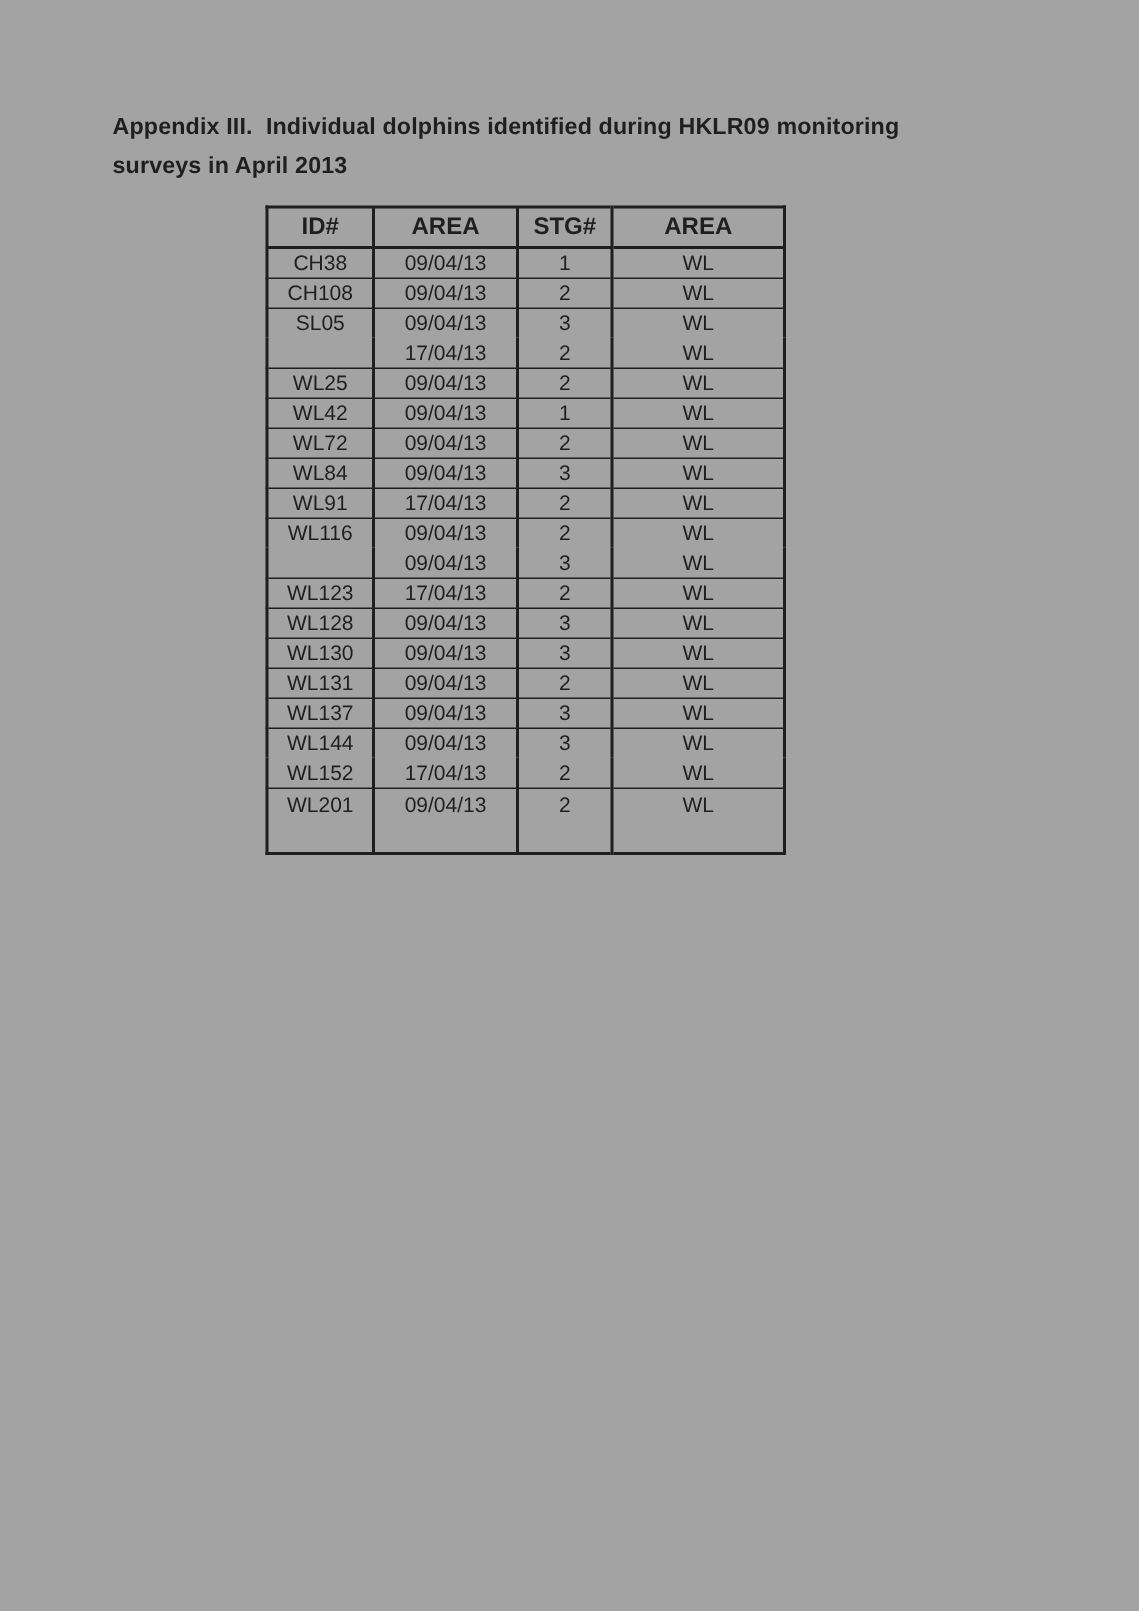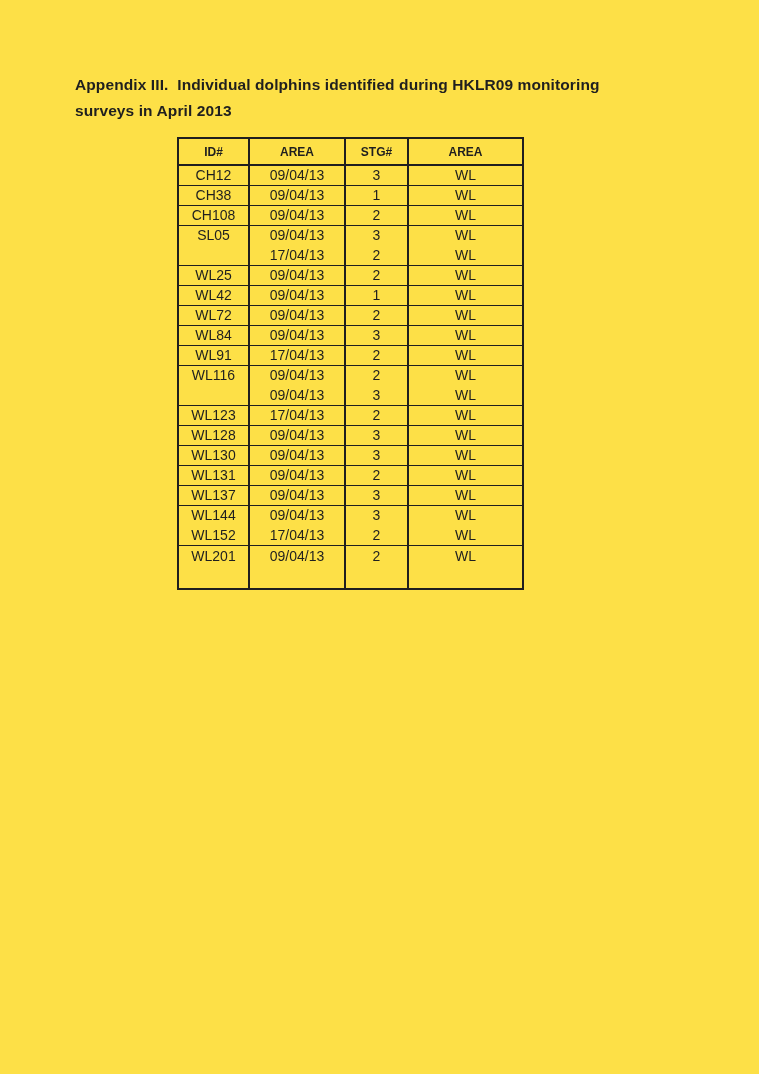--- a/index.html
+++ b/index.html
@@ -5,21 +5,21 @@
   * { margin: 0; padding: 0; box-sizing: border-box; }
   html, body { background: #ffffff; }
   body {
     width: 759px;
     height: 1074px;
     position: relative;
     font-family: "Liberation Sans", sans-serif;
     color: #1f1f1f;
     overflow: hidden;
   }
-  .page { position: absolute; inset: 0; background: #fde047; }
+  .page { position: absolute; inset: 0; background: #a3a3a3; }
 
   .title {
     position: absolute;
     left: 75px;
     top: 72px;
     font-weight: bold;
     font-size: 15.5px;
     line-height: 26px;
     color: #1f1f1f;
     letter-spacing: 0.1px;
@@ -41,21 +41,21 @@
     text-align: center;
     vertical-align: middle;
     height: 20px;
     padding: 0;
     overflow: hidden;
     white-space: nowrap;
   }
   .dolphin-table th:first-child, .dolphin-table td:first-child { border-left: none; }
   .dolphin-table thead th {
     font-weight: bold;
-    font-size: 12px;
+    font-size: 16px;
     height: 27px;
     border-bottom: 2px solid #1f1f1f;
   }
   .col-id   { width: 71px; }
   .col-date { width: 96px; }
   .col-stg  { width: 63px; }
   .col-area { width: 115px; margin-left: 37px; }
 
   tbody tr.group-start td { border-top: 1.5px solid #1f1f1f; }
   tbody tr.group-cont  td { border-top: none; }
@@ -80,26 +80,20 @@
     <thead>
       <tr id="header-row">
           <th class="col-id">ID#</th>
           <th class="col-date">AREA</th>
           <th class="col-stg">STG#</th>
           <th class="col-area">AREA</th>
         </tr>
     </thead>
     <tbody id="table-body">
         <tr class="group-start">
-          <td class="col-id">CH12</td>
-          <td class="col-date">09/04/13</td>
-          <td class="col-stg">3</td>
-          <td class="col-area">WL</td>
-        </tr>
-        <tr class="group-start">
           <td class="col-id">CH38</td>
           <td class="col-date">09/04/13</td>
           <td class="col-stg">1</td>
           <td class="col-area">WL</td>
         </tr>
         <tr class="group-start">
           <td class="col-id">CH108</td>
           <td class="col-date">09/04/13</td>
           <td class="col-stg">2</td>
           <td class="col-area">WL</td>

